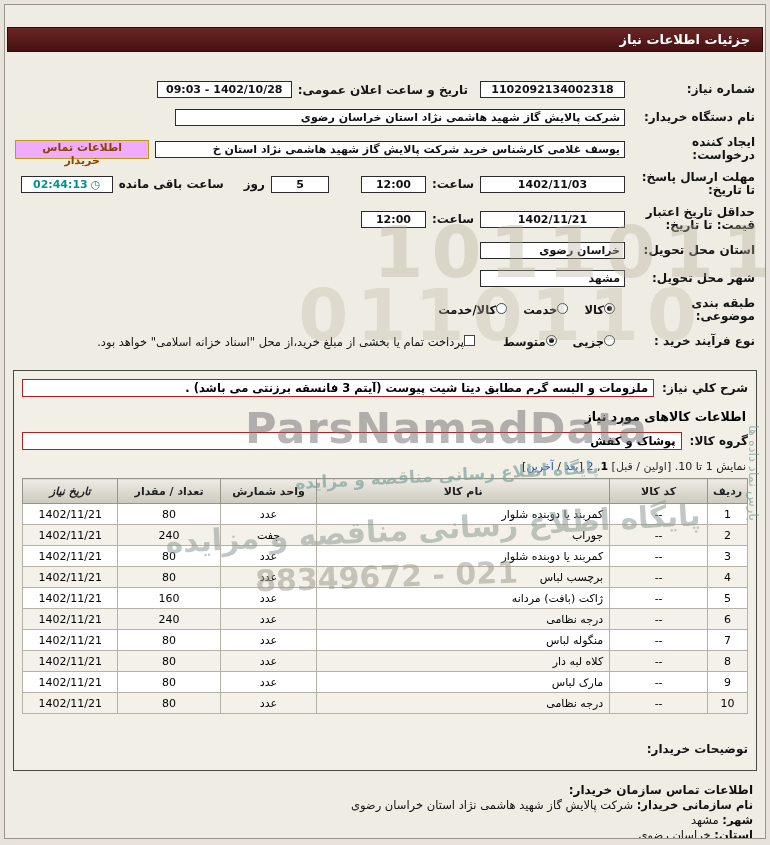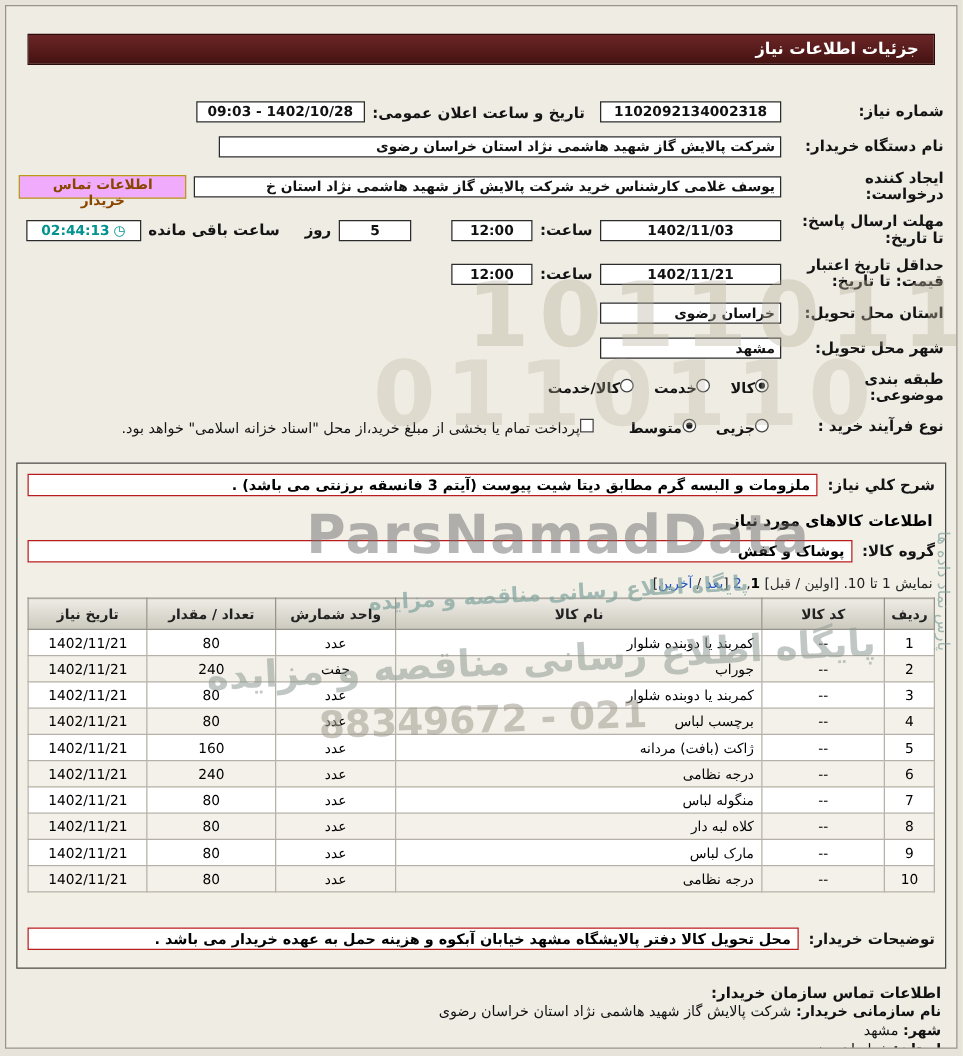--- a/index.html
+++ b/index.html
@@ -9,21 +9,21 @@
     background:#e7e3da;
     font-family:"DejaVu Sans", sans-serif;
     direction:rtl;
   }
   .page {
     position:relative; margin:4px; height:835px;
     border:1px solid #98948a; background:#efece3; overflow:hidden;
   }
   
   .titlebar {
-    margin:22px 17px 0; height:25px;
+    margin:22px 2px 0; height:25px;
     background:linear-gradient(#6b2526,#451212);
     border:1px solid #2e0b0b;
     color:#fff; font-size:13px; font-weight:bold;
     line-height:23px; padding:0 12px;
   }
   
   .form { padding:28px 10px 4px; position:relative; z-index:2; }
   .frow { display:flex; align-items:center; margin-bottom:9px; gap:6px; min-height:19px; }
   .flabel { width:124px; flex:none; font-size:12px; font-weight:bold; color:#141414; line-height:13px; }
   .midlabel { font-size:12px; font-weight:bold; color:#141414; }
@@ -80,21 +80,21 @@
     border:1px solid #97948a; font-weight:bold; color:#222;
     height:25px; padding:2px 4px; text-align:center;
   }
   table.items td { border:1px solid #b5b1a6; height:21px; padding:1px 6px; background:#fff; text-align:center; }
   table.items tr:nth-child(even) td { background:#f4f1ea; }
   table.items td.c2 { text-align:right; }
   table.items td.c5 { direction:ltr; }
   .notesrow { margin-top:28px; }
   
   .colw0{width:40px;} .colw1{width:100px;} .colw2{width:300px;}
-  .colw3{width:98px;} .colw4{width:104px;} .colw5{width:96px;}
+  .colw3{width:98px;} .colw4{width:104px;} .colw5{width:96px;font-style:italic;}
   
   .contact-block { padding:8px 12px 0; font-size:11.5px; line-height:15px; position:relative; z-index:2; color:#111; }
   .contact-block .cline b { font-weight:bold; }
   .contact-header { font-weight:bold; font-size:12px; }
   
   .wm { position:absolute; pointer-events:none; z-index:5; white-space:nowrap; }
   .wm-digits { font-size:72px; font-weight:bold; color:rgba(182,176,156,0.38); letter-spacing:8px; direction:ltr; }
   .wm-brand { top:398px; left:240px; font-size:43px; font-weight:bold; color:#6f6f6f; opacity:0.5; letter-spacing:1px; direction:ltr; }
   .wm-fa-small { top:460px; left:290px; font-size:17px; font-weight:bold; color:#7fa39c; opacity:0.7; transform:rotate(-3deg); }
   .wm-fa-big { top:506px; left:160px; font-size:30px; font-weight:bold; color:#8f9b94; opacity:0.55; transform:rotate(-3deg); }
@@ -312,21 +312,20 @@
             <td class="c2">درجه نظامی</td>
             <td class="c3">عدد</td>
             <td class="c4">80</td>
             <td class="c5">1402/11/21</td>
           </tr>
         </tbody>
     </table>
 
     <div class="srow notesrow">
       <span class="slabel">توضیحات خریدار:</span>
-      <span class="sbox">محل تحویل کالا دفتر پالایشگاه مشهد خیابان آبکوه و هزینه حمل به عهده خریدار می باشد .</span>
     </div>
 
   </div>
 
   <div class="contact-block">
     <div class="cline contact-header">اطلاعات تماس سازمان خریدار:</div>
     <div class="cline"><b>نام سازمانی خریدار:</b> <span>شرکت پالایش گاز شهید هاشمی نژاد استان خراسان رضوی</span></div>
     <div class="cline"><b>شهر:</b> <span>مشهد</span></div>
     <div class="cline"><b>استان:</b> <span>خراسان رضوی</span></div>
 

